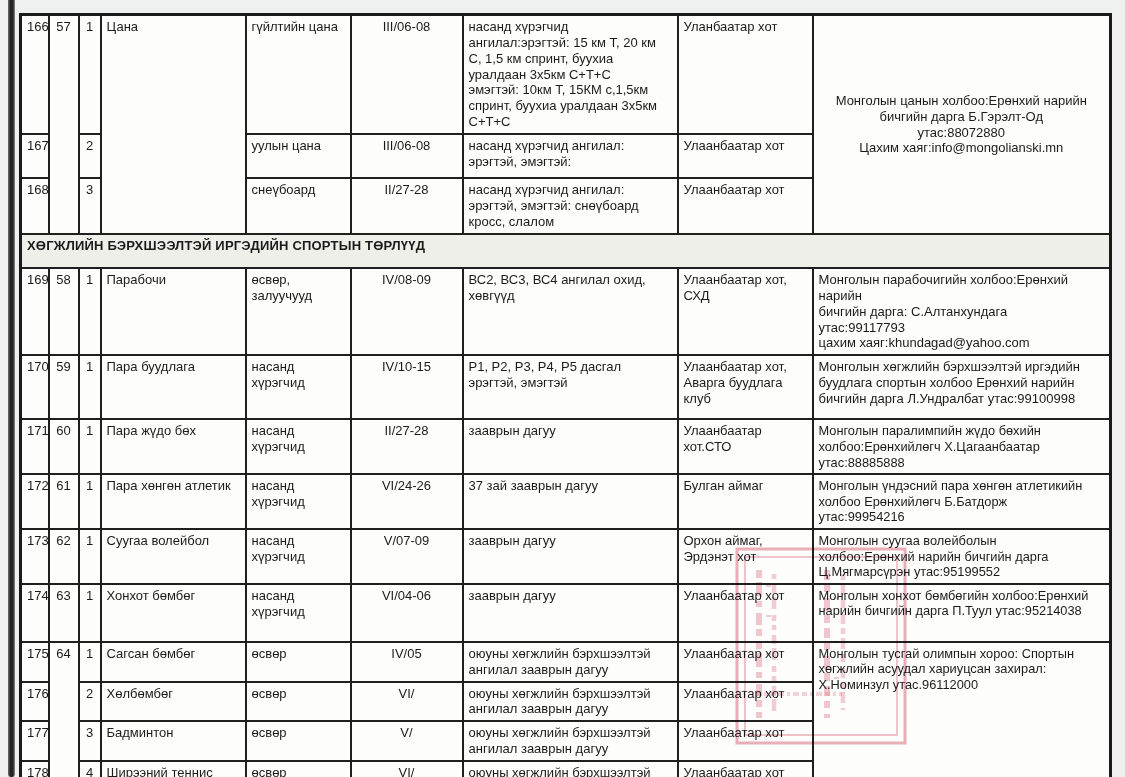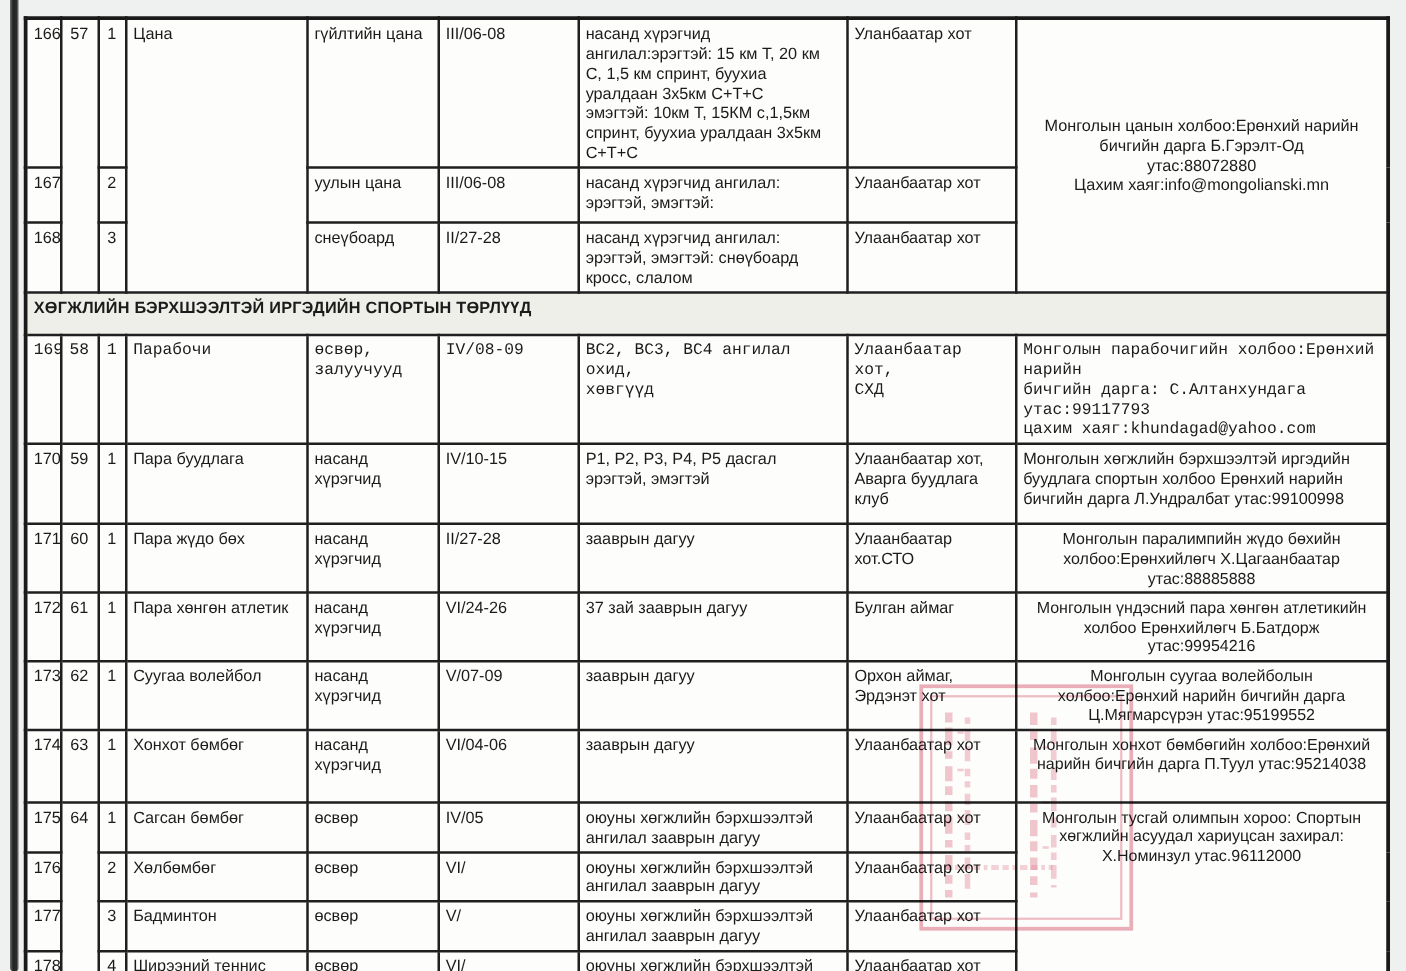--- a/index.html
+++ b/index.html
@@ -27,32 +27,32 @@
     vertical-align:top;
     padding:3px 5px;
     font-size:13px;line-height:1.22;
     white-space:pre-line;
     overflow:hidden;
   }
   table.doc{border:3px solid #1a1a1a;}
   
   tr.r1{height:110px;} tr.r2{height:44px;} tr.r3{height:56px;}
   tr.rsec{height:34px;}
-  tr.r5{height:66px;font-family:Liberation Mono, monospace;} tr.r6{height:64px;} tr.r7{height:49px;}
+  tr.r5{height:66px;} tr.r6{height:64px;} tr.r7{height:49px;}
   tr.r8{height:48px;} tr.r9{height:51px;} tr.r10{height:58px;}
   tr.r11{height:31px;} tr.r12{height:34px;margin-left:36px;} tr.r13{height:34px;} tr.r14{height:38px;}
   td.num{ text-align:center;vertical-align:middle;padding:1px 1px;}
   td.vm{vertical-align:middle;}
   td.sport{vertical-align:middle;font-size:13px;padding-left:6px;}
-  td.date{font-size:12.5px;}
+  td.date{font-size:12.5px;text-align:center;}
   td.desc{font-size:12.4px;line-height:1.18;}
   td.loc{font-size:12.8px;}
   td.contact{font-size:12.2px;line-height:1.24;}
   td.contact.big{font-size:13px;vertical-align:middle;text-align:center;}
-  td.contact.mid{font-size:12.8px;text-align:center;}
+  td.contact.mid{font-size:12.8px;}
   td.section{
     background:#edefe8;
     font-weight:bold;font-size:15.5px;letter-spacing:.2px;
     vertical-align:middle;padding-left:110px;white-space:nowrap;
   }
   
   .stamp{
     position:absolute;left:734px;top:546px;
     mix-blend-mode:multiply;opacity:.85;
     pointer-events:none;

